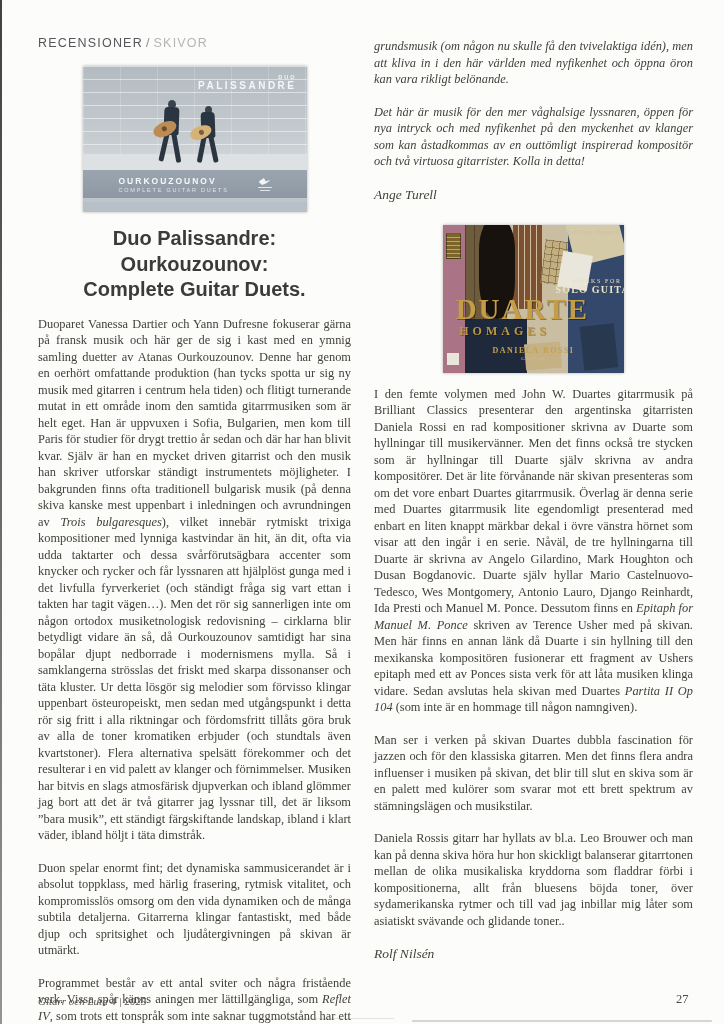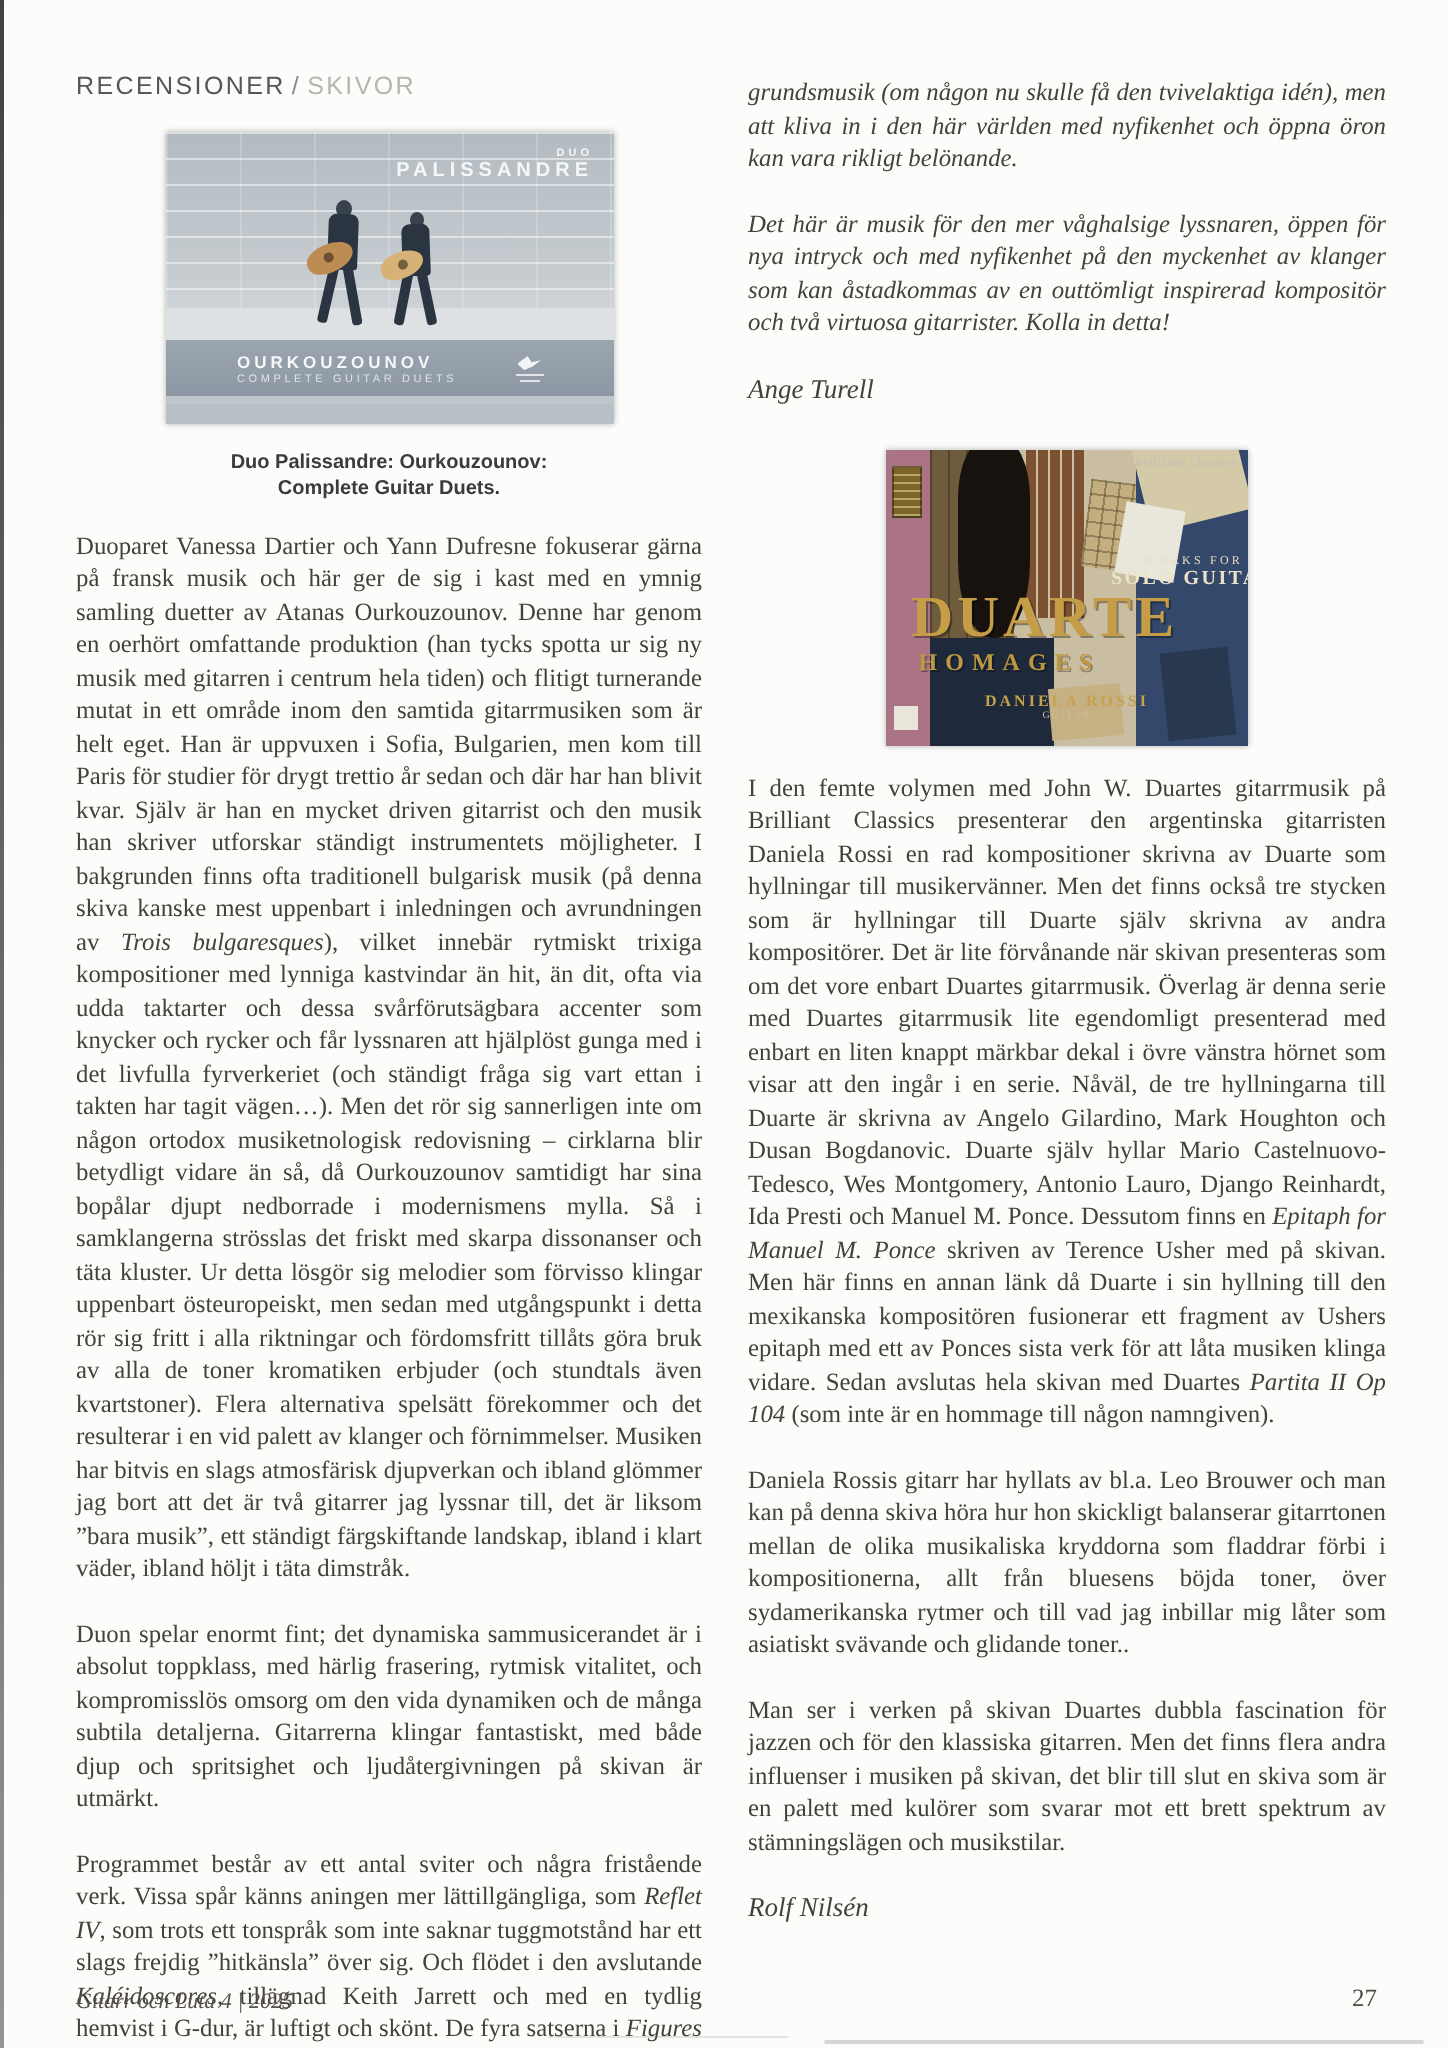--- a/index.html
+++ b/index.html
@@ -97,21 +97,21 @@
   .homages { position:absolute; left:9%; top:67%; font-family:"Liberation Serif", serif;
     font-size:12px; font-weight:bold; color:#bd9840; letter-spacing:4px; text-shadow:1px 1px 0 rgba(0,0,0,.3); }
   .rossi { position:absolute; left:20%; top:82%; width:60%; text-align:center;
     font-family:"Liberation Serif", serif; font-size:8px; font-weight:bold; letter-spacing:1.5px; color:#c6a14c; }
   .rossi-sub { position:absolute; left:20%; top:89%; width:60%; text-align:center;
     font-family:"Liberation Serif", serif; font-size:5px; letter-spacing:1px; color:#cabd9a; }
 
   
   .heading { margin:14px 0 0 0; text-align:center;
     font-family:"Liberation Sans", sans-serif; font-weight:bold;
-    font-size:10px; line-height:1.28; color:#3b3b3b; }
+    font-size:20px; line-height:1.28; color:#3b3b3b; }
   .heading .sub { font-weight:normal; color:#474747; }
   .body { margin-top:13px; font-size:12.4px; line-height:16.5px; text-align:justify; }
   .body p { margin:0; }
   .body p + p { margin-top:16px; }
   .it { font-style:italic; }
   .signature { margin-top:17px; font-style:italic; font-size:13.5px; color:#45413b; }
   .footer-left { position:absolute; left:38px; top:995px; font-style:italic; font-size:11px; color:#56514b; }
   .footer-page { position:absolute; left:676px; top:992px; font-size:12.5px; color:#4a4a47; }
 </style>
 </head>
@@ -198,22 +198,22 @@
       </div>
       <div class="duarte">DUARTE</div>
       <div class="homages">HOMAGES</div>
       <div class="rossi">DANIELA ROSSI</div>
       <div class="rossi-sub">GUITAR</div>
     </div>
 
 
     <div class="body">
         <p>I den femte volymen med John W. Duartes gitarrmusik på Brilliant Classics presenterar den argentinska gitarristen Daniela Rossi en rad kompositioner skrivna av Duarte som hyllningar till musikervänner. Men det finns också tre stycken som är hyllningar till Duarte själv skrivna av andra kompositörer. Det är lite förvånande när skivan presenteras som om det vore enbart Duartes gitarrmusik. Överlag är denna serie med Duartes gitarrmusik lite egendomligt presenterad med enbart en liten knappt märkbar dekal i övre vänstra hörnet som visar att den ingår i en serie. Nåväl, de tre hyllningarna till Duarte är skrivna av Angelo Gilardino, Mark Houghton och Dusan Bogdanovic. Duarte själv hyllar Mario Castelnuovo-Tedesco, Wes Montgomery, Antonio Lauro, Django Reinhardt, Ida Presti och Manuel M. Ponce. Dessutom finns en <span class="it">Epitaph for Manuel M. Ponce</span> skriven av Terence Usher med på skivan. Men här finns en annan länk då Duarte i sin hyllning till den mexikanska kompositören fusionerar ett fragment av Ushers epitaph med ett av Ponces sista verk för att låta musiken klinga vidare. Sedan avslutas hela skivan med Duartes <span class="it">Partita II Op 104</span> (som inte är en hommage till någon namngiven).</p>
+        <p>Man ser i verken på skivan Duartes dubbla fascination för jazzen och för den klassiska gitarren. Men det finns flera andra influenser i musiken på skivan, det blir till slut en skiva som är en palett med kulörer som svarar mot ett brett spektrum av stämningslägen och musikstilar.</p>
         <p>Daniela Rossis gitarr har hyllats av bl.a. Leo Brouwer och man kan på denna skiva höra hur hon skickligt balanserar gitarrtonen mellan de olika musikaliska kryddorna som fladdrar förbi i kompositionerna, allt från bluesens böjda toner, över sydamerikanska rytmer och till vad jag inbillar mig låter som asiatiskt svävande och glidande toner..</p>
-        <p>Man ser i verken på skivan Duartes dubbla fascination för jazzen och för den klassiska gitarren. Men det finns flera andra influenser i musiken på skivan, det blir till slut en skiva som är en palett med kulörer som svarar mot ett brett spektrum av stämningslägen och musikstilar.</p>
       </div>
     <div class="signature">Rolf Nilsén</div>
   </div>
 
   <div class="footer-left">Gitarr och Luta 4 | 2025</div>
   <div class="footer-page">27</div>
 
   <div class="scan-smudge1"></div>
   <div class="scan-smudge2"></div>
 </div>

